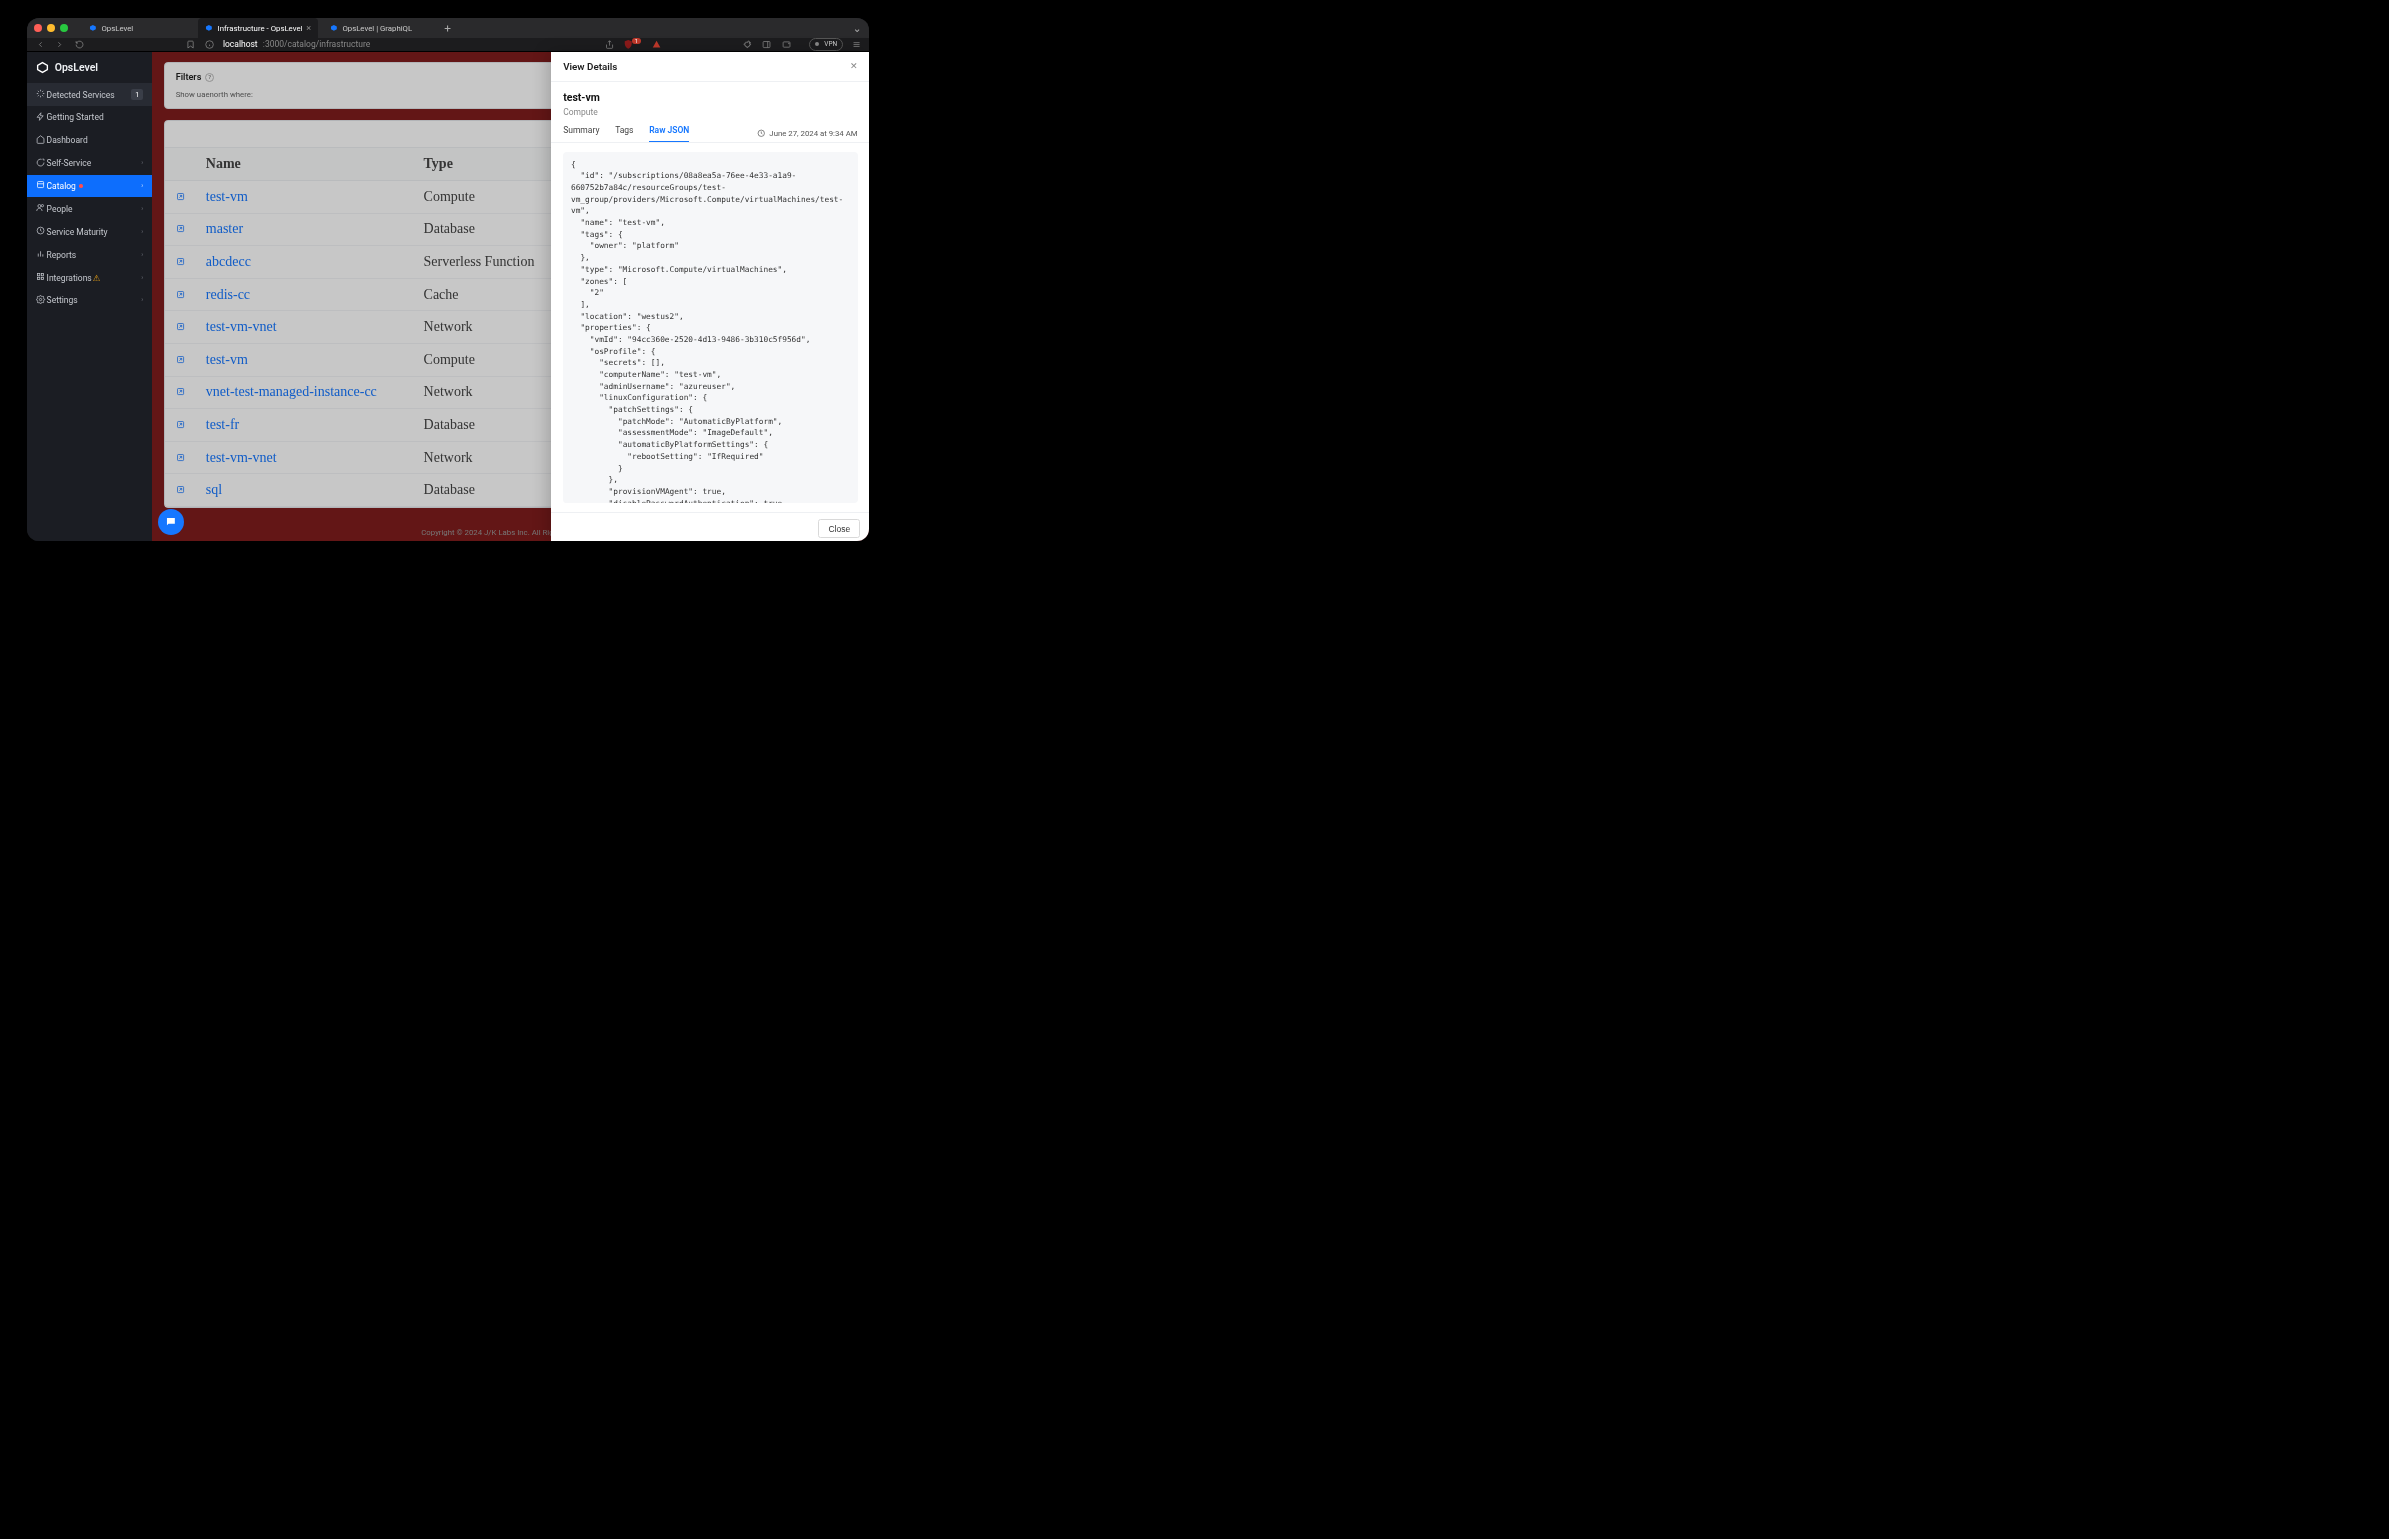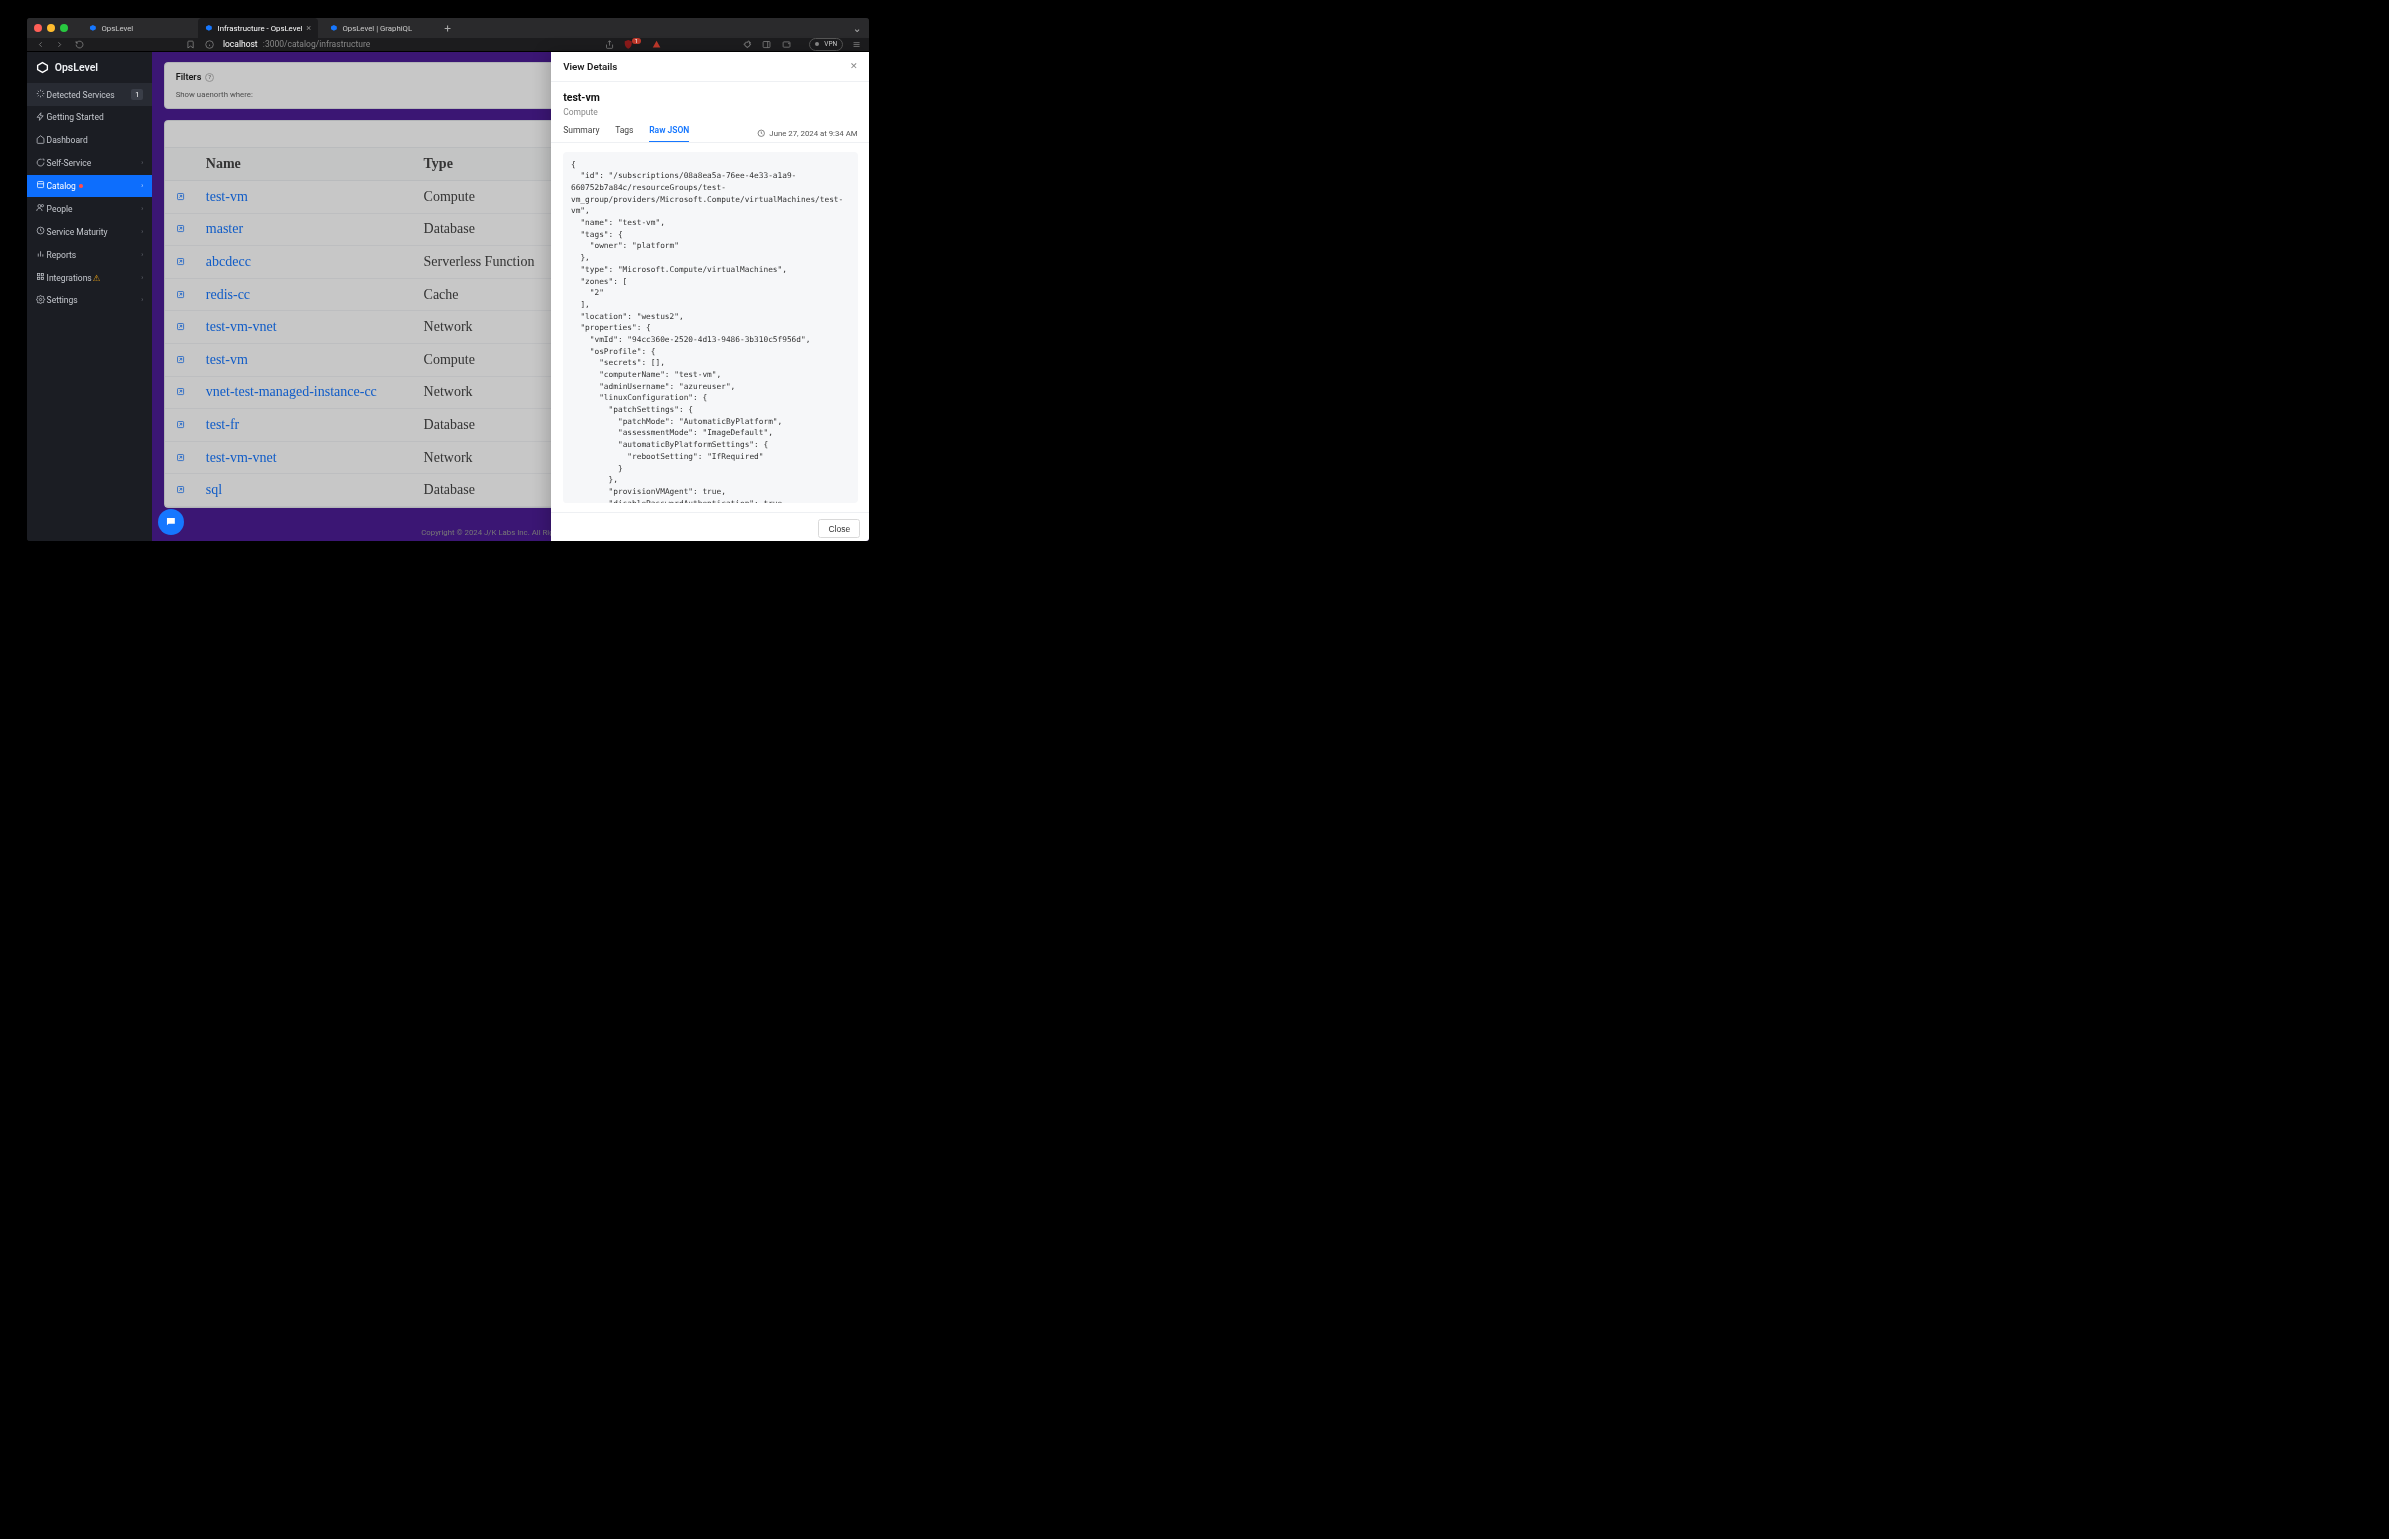--- a/index.html
+++ b/index.html
@@ -11,21 +11,21 @@
     overflow: hidden;
     position: relative;
   }
 
   
   .window {
     position: absolute;
     top: 18.3px; left: 27.4px;
     width: 842px; height: 523px;
     background: #1c1c1e;
-    border-radius: 3px;
+    border-radius: 12px;
     overflow: hidden;
     box-shadow: 0 13px 39px rgba(0,0,0,0.5);
     display: flex; flex-direction: column;
   }
 
   
   .tabstrip {
     height: 23.5px; background: #2a2a2c;
     display: flex; align-items: center;
     padding-left: 6.5px; gap: 5.2px;
@@ -70,21 +70,21 @@
   }
   .navitem .chev { margin-left:auto; color:#6b6f78; font-size:6.5px; }
   .navitem.detected { background:#282b33; }
   .navitem.detected .badge { margin-left:auto; background:#3a3e48; color:#fff; border-radius:2px; padding:0.7px 3.9px; font-size:7.2px; }
   .navitem.active { background:#0d6efd; color:#fff; }
   .navitem.active .chev{color:#cde0ff;}
   .navitem .dot-ind{width:3.3px;height:3.3px;background:#ff4d4f;border-radius:50%;margin-left:2.6px;}
   .navitem .warn{color:#faad14;}
 
   
-  .main { flex:1; background:#4c1d95; overflow:auto; position:relative; }
+  .main { flex:1; background:#7f1d1d; overflow:auto; position:relative; }
   .panel {
     background:#fff; border:0.7px solid #e5e7eb; border-radius:3.9px;
     margin:10.5px 11.8px; padding:9.1px 10.5px;
   }
   .panel h3{font-size:9.1px; font-weight:600; color:#222; display:flex; align-items:center; gap:3.9px;}
   .panel .help{width:9.1px;height:9.1px;border:0.7px solid #bbb;border-radius:50%;display:inline-flex;align-items:center;justify-content:center;font-size:5.9px;color:#888;}
   .filters-sub{color:#666;font-size:7.8px;margin-top:7.8px;}
   .filter-chip{border:0.7px solid #e1e4e9;border-radius:3.9px;padding:5.2px 7.8px;margin-top:5.2px;font-size:8.5px;color:#444;}
 
   .listpanel{margin:0 11.8px 11.8px;background:#fff;border:0.7px solid #e5e7eb;border-radius:3.9px;}

